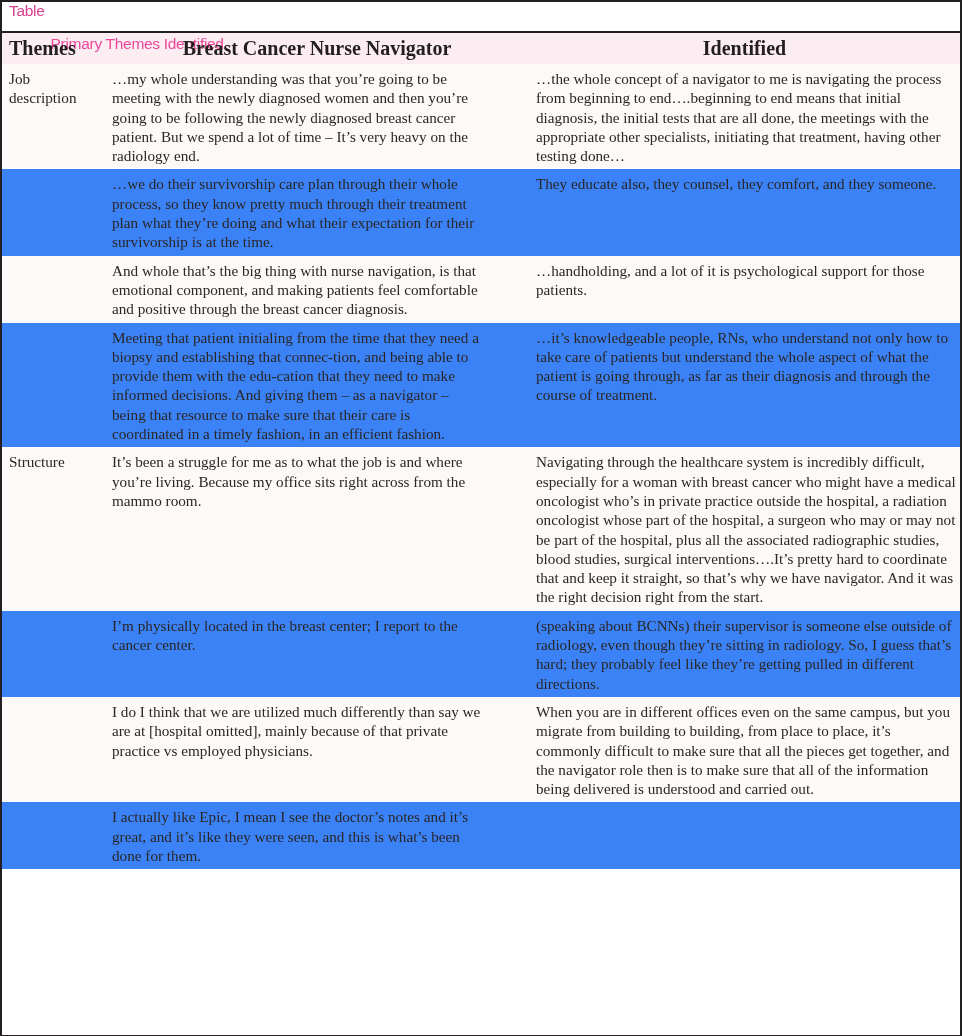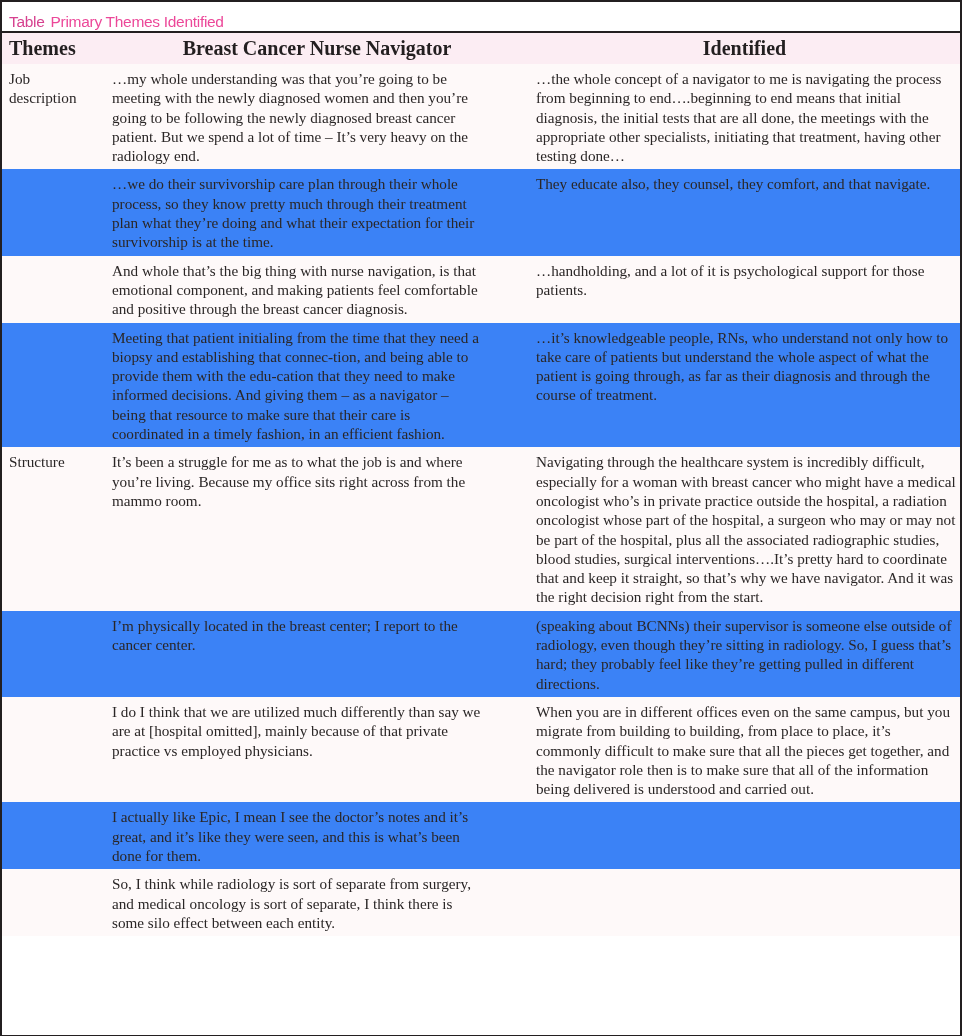--- a/index.html
+++ b/index.html
@@ -21,21 +21,21 @@
       height: 1033px;
       border: 2px solid #231f20;
       border-top: 2px solid #231f20;
       background: #ffffff;
       overflow: hidden;
     }
     .caption {
       height: 29px;
       border-bottom: 2px solid #231f20;
       display: flex;
-      align-items: flex-end;
+      align-items: flex-start;
       padding-left: 7px;
       font-family: "Liberation Sans", sans-serif;
       font-size: 15.5px;
       letter-spacing: -0.3px;
     }
     .caption .label {
       color: #d6418f;
       margin-right: 6px;
     }
     .caption .title {
@@ -106,21 +106,21 @@
     </thead>
     <tbody>
       <tr class="light">
         <td class="theme">Job description</td>
         <td class="nurse">…my whole understanding was that you’re going to be meeting with the newly diagnosed women and then you’re going to be following the newly diagnosed breast cancer patient. But we spend a lot of time – It’s very heavy on the radiology end.</td>
         <td class="phys">…the whole concept of a navigator to me is navigating the process from beginning to end….beginning to end means that initial diagnosis, the initial tests that are all done, the meetings with the appropriate other specialists, initiating that treatment, having other testing done…</td>
       </tr>
       <tr class="pink">
         <td class="theme"></td>
         <td class="nurse">…we do their survivorship care plan through their whole process, so they know pretty much through their treatment plan what they’re doing and what their expectation for their survivorship is at the time.</td>
-        <td class="phys">They educate also, they counsel, they comfort, and that navigate.</td>
+        <td class="phys">They educate also, they counsel, they comfort, and they someone.</td>
       </tr>
       <tr class="light">
         <td class="theme"></td>
         <td class="nurse">And whole that’s the big thing with nurse navigation, is that emotional component, and making patients feel comfortable and positive through the breast cancer diagnosis.</td>
         <td class="phys">…handholding, and a lot of it is psychological support for those patients.</td>
       </tr>
       <tr class="pink">
         <td class="theme"></td>
         <td class="nurse">Meeting that patient initialing from the time that they need a biopsy and establishing that connec-tion, and being able to provide them with the edu-cation that they need to make informed decisions. And giving them – as a navigator – being that resource to make sure that their care is coordinated in a timely fashion, in an efficient fashion.</td>
         <td class="phys">…it’s knowledgeable people, RNs, who understand not only how to take care of patients but understand the whole aspect of what the patient is going through, as far as their diagnosis and through the course of treatment.</td>
@@ -138,20 +138,15 @@
       <tr class="light">
         <td class="theme"></td>
         <td class="nurse">I do I think that we are utilized much differently than say we are at [hospital omitted], mainly because of that private practice vs employed physicians.</td>
         <td class="phys">When you are in different offices even on the same campus, but you migrate from building to building, from place to place, it’s commonly difficult to make sure that all the pieces get together, and the navigator role then is to make sure that all of the information being delivered is understood and carried out.</td>
       </tr>
       <tr class="pink">
         <td class="theme"></td>
         <td class="nurse">I actually like Epic, I mean I see the doctor’s notes and it’s great, and it’s like they were seen, and this is what’s been done for them.</td>
         <td class="phys"></td>
       </tr>
-      <tr class="light">
-        <td class="theme"></td>
-        <td class="nurse">So, I think while radiology is sort of separate from surgery, and medical oncology is sort of separate, I think there is some silo effect between each entity.</td>
-        <td class="phys"></td>
-      </tr>
     </tbody>
   </table>
 </div>
 
 </body></html>

